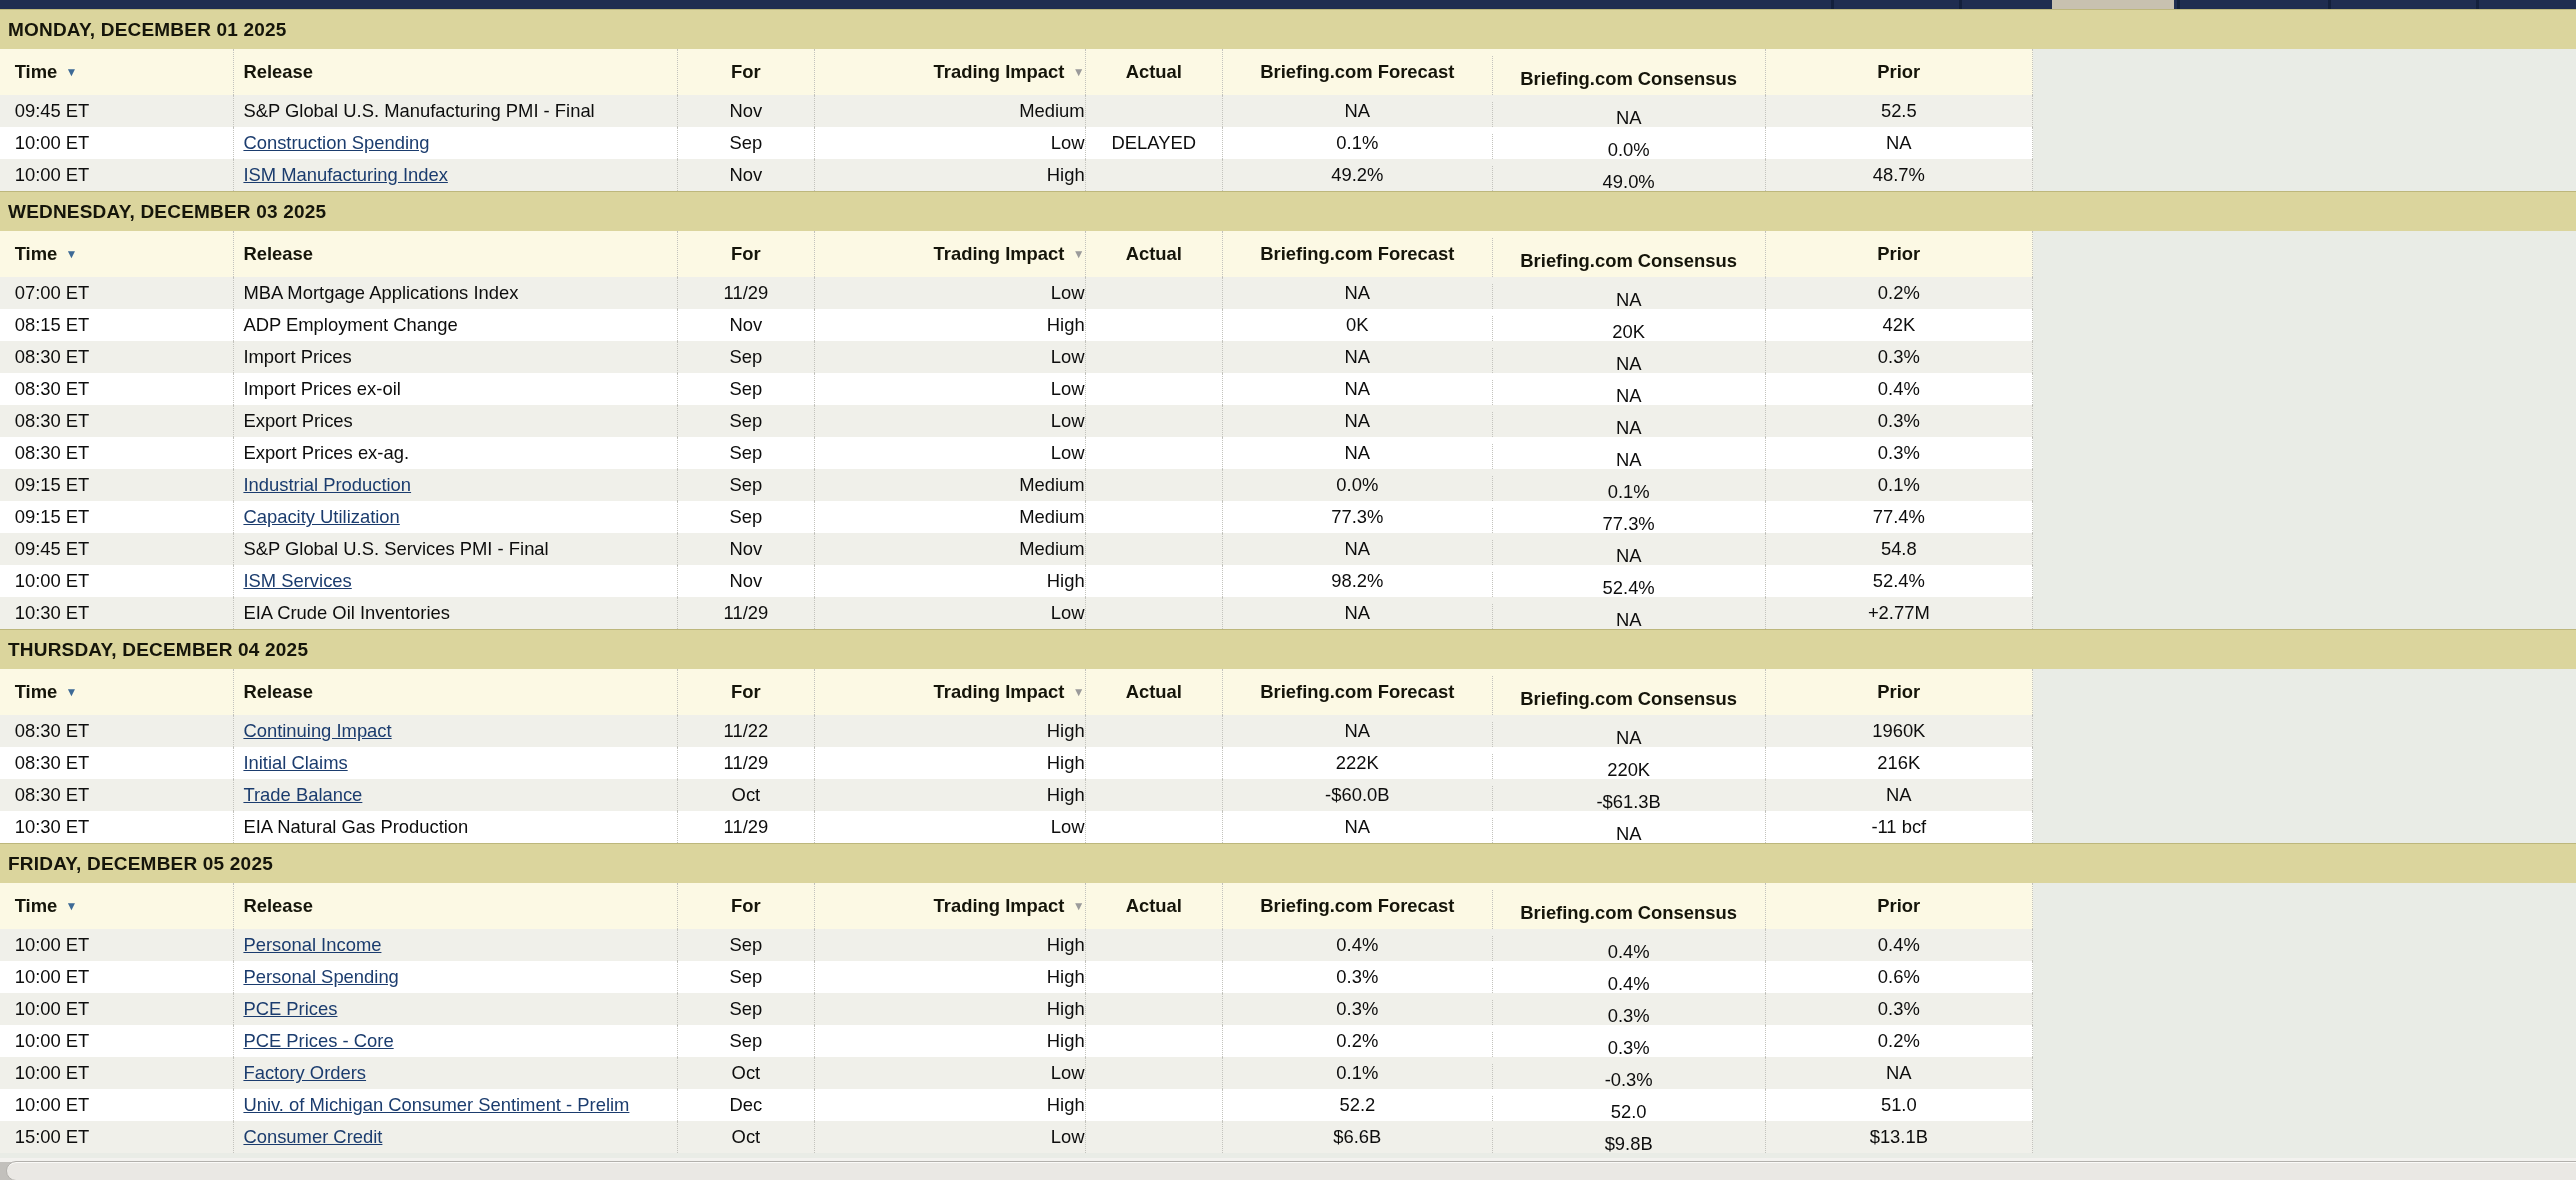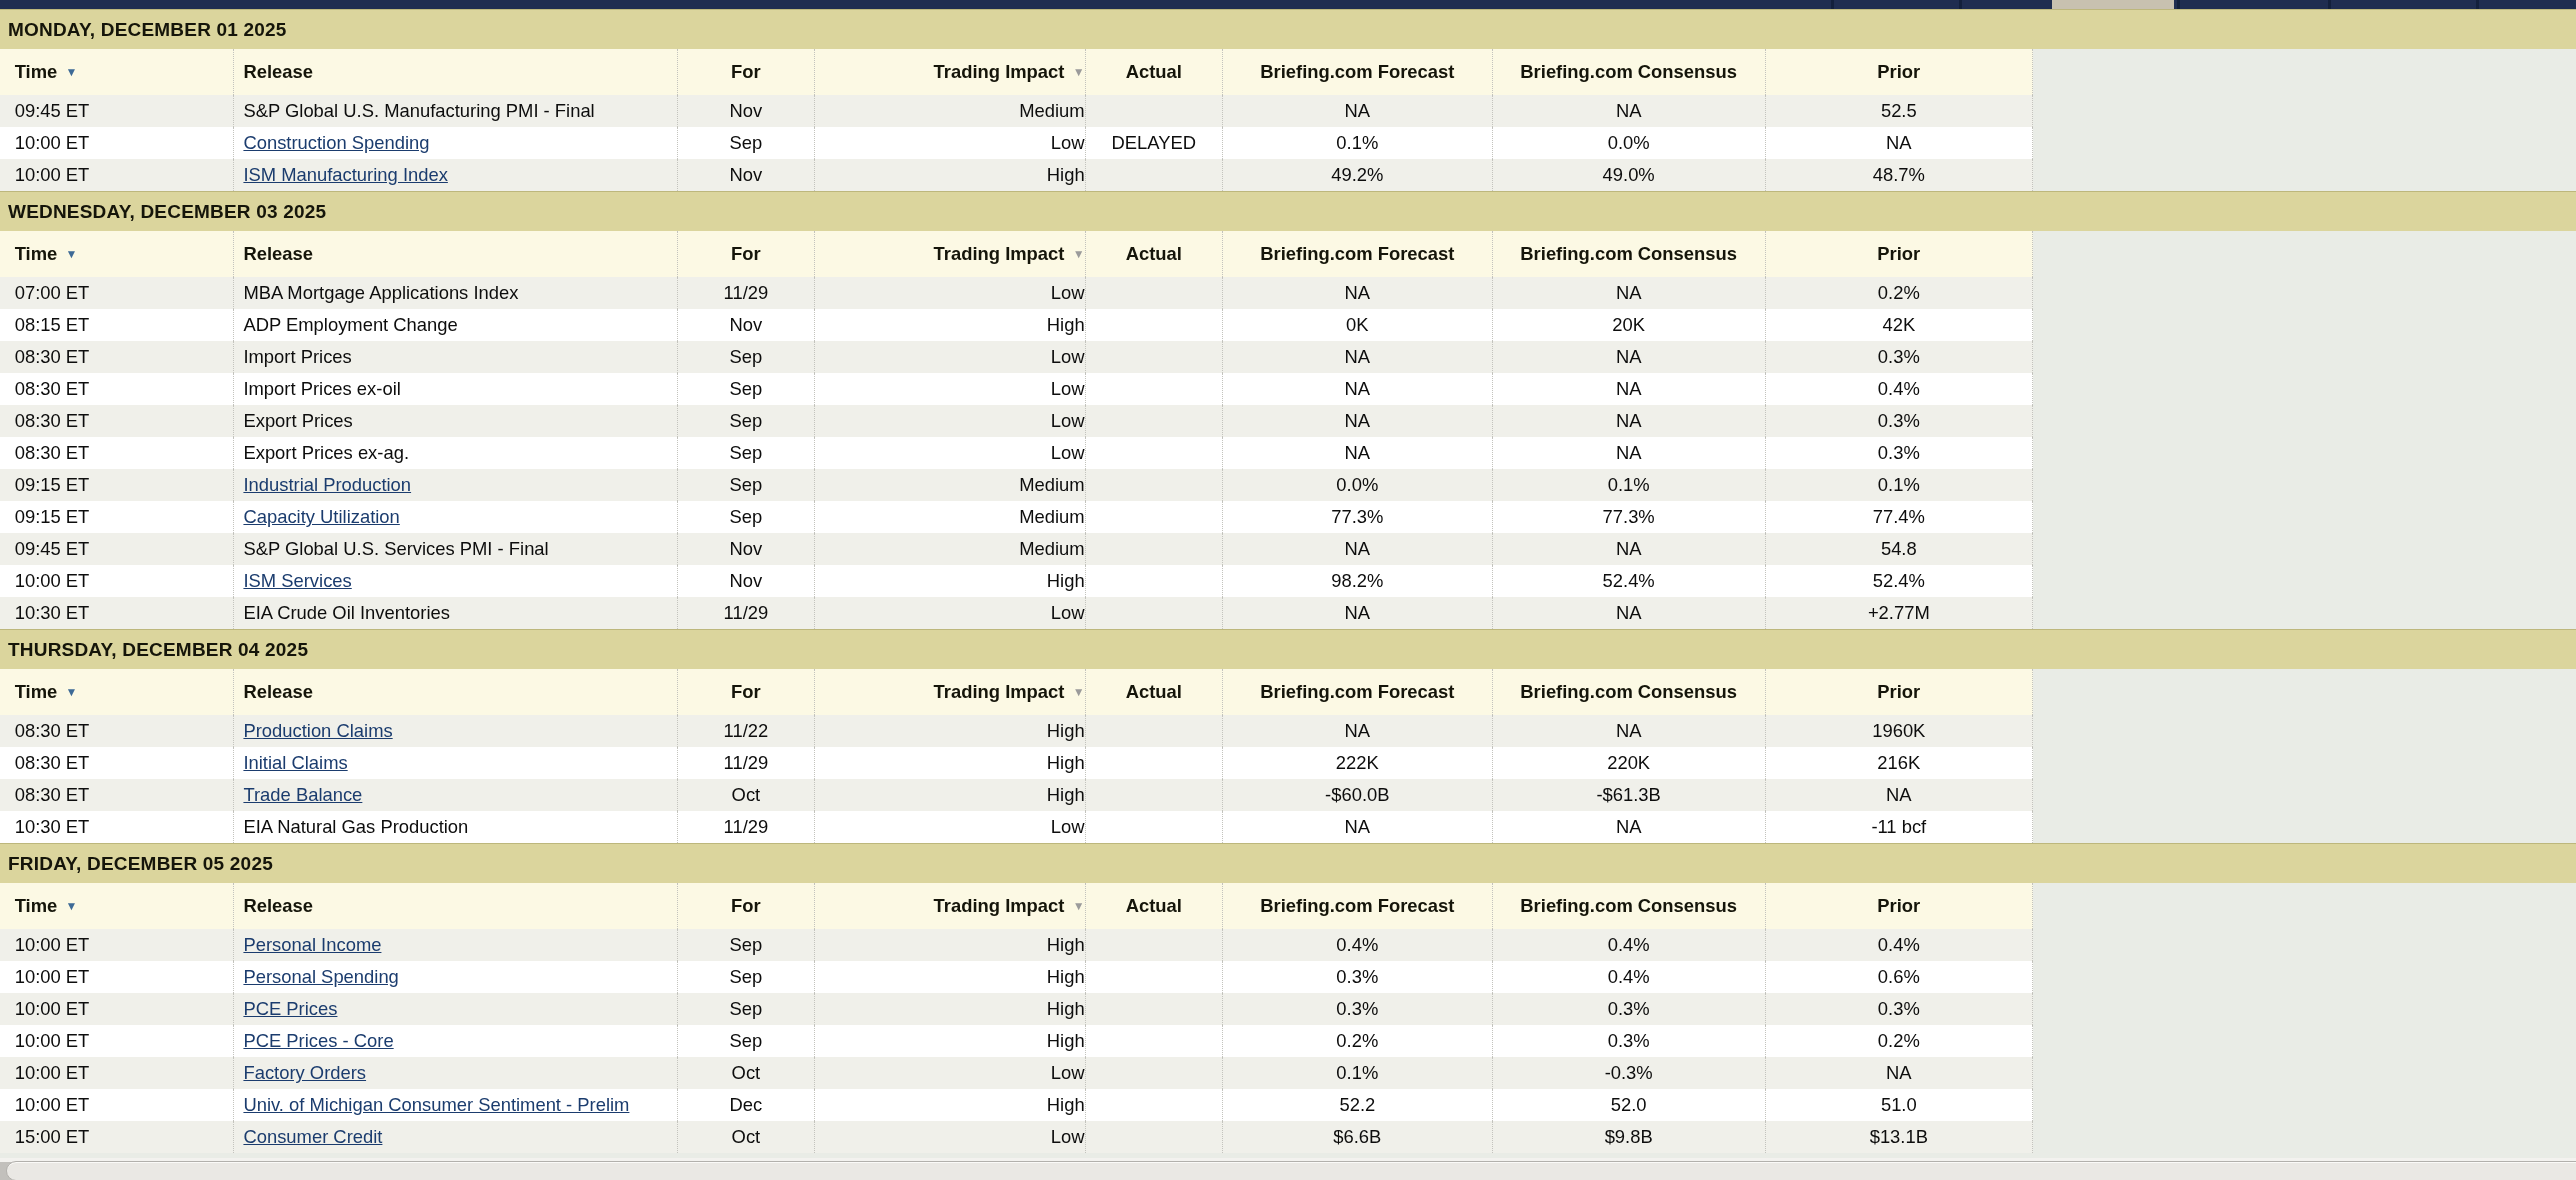--- a/index.html
+++ b/index.html
@@ -31,21 +31,21 @@
   .row.data.even{background:#ffffff;}
 
   .cell{box-sizing:border-box;overflow:hidden;white-space:nowrap;}
   .cell + .cell{border-left:0.9px dotted #c3c3bd;}
   .c0{width:292px;padding-left:14.7px;text-align:left;}
   .c1{width:560px;padding-left:9.2px;text-align:left;}
   .c2{width:174px;text-align:center;}
   .c3{width:343px;text-align:right;}
   .c4{width:174px;text-align:center;}
   .c5{width:342px;text-align:center;}
-  .c6{width:346px;text-align:center;}
+  .c6{width:346px;text-align:center;margin-top:7px;}
   .c7{width:340px;text-align:center;border-right:0.9px dotted #c3c3bd;}
 
   .arrow{font-size:12px;margin-left:8.3px;vertical-align:1.8px;}
   .arrow.blue{color:var(--arrowblue,#3d6a96);}
   .arrow.gray{color:var(--arrowgray,#9b9b9b);}
 
   a.rel-link{color:var(--link,#1b3c6e);text-decoration:underline;cursor:pointer;}
 
   
   .hscroll{position:absolute;left:0;top:1158px;width:2576px;height:23px;background:#c2c0bc;}
@@ -238,21 +238,21 @@
         <div class="cell c1"><span>Release</span></div>
         <div class="cell c2"><span>For</span></div>
         <div class="cell c3"><span>Trading Impact</span><span class="arrow gray">▼</span></div>
         <div class="cell c4"><span>Actual</span></div>
         <div class="cell c5"><span>Briefing.com Forecast</span></div>
         <div class="cell c6"><span>Briefing.com Consensus</span></div>
         <div class="cell c7"><span>Prior</span></div>
       </div>
       <div class="row data odd">
         <div class="cell c0">08:30 ET</div>
-        <div class="cell c1"><a class="rel-link">Production Claims</a></div>
+        <div class="cell c1"><a class="rel-link">Continuing Impact</a></div>
         <div class="cell c2">11/22</div>
         <div class="cell c3">High</div>
         <div class="cell c4"></div>
         <div class="cell c5">NA</div>
         <div class="cell c6">NA</div>
         <div class="cell c7">1960K</div>
       </div>
       <div class="row data even">
         <div class="cell c0">08:30 ET</div>
         <div class="cell c1"><a class="rel-link">Initial Claims</a></div>

